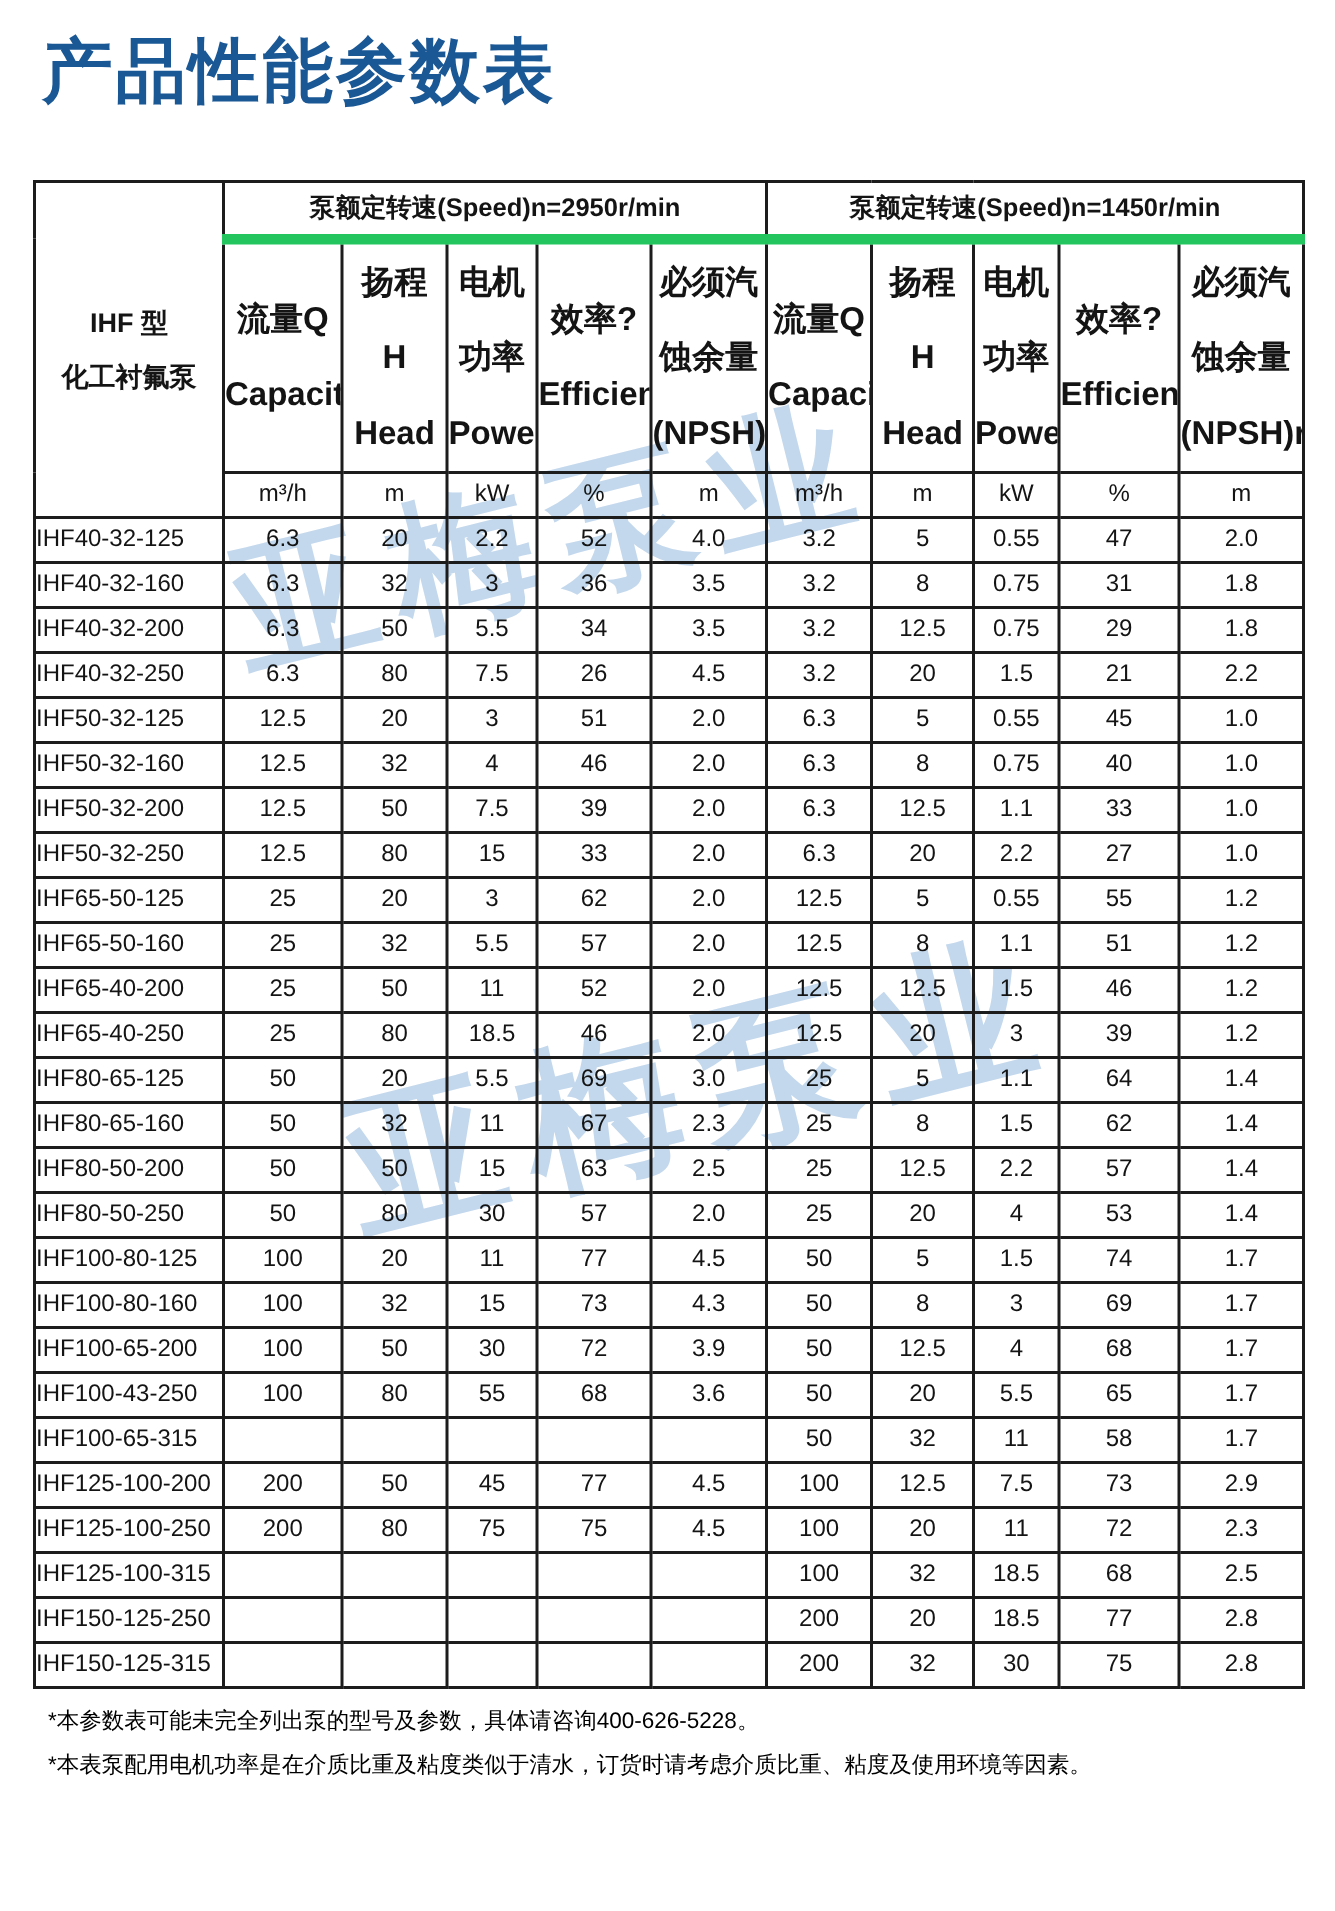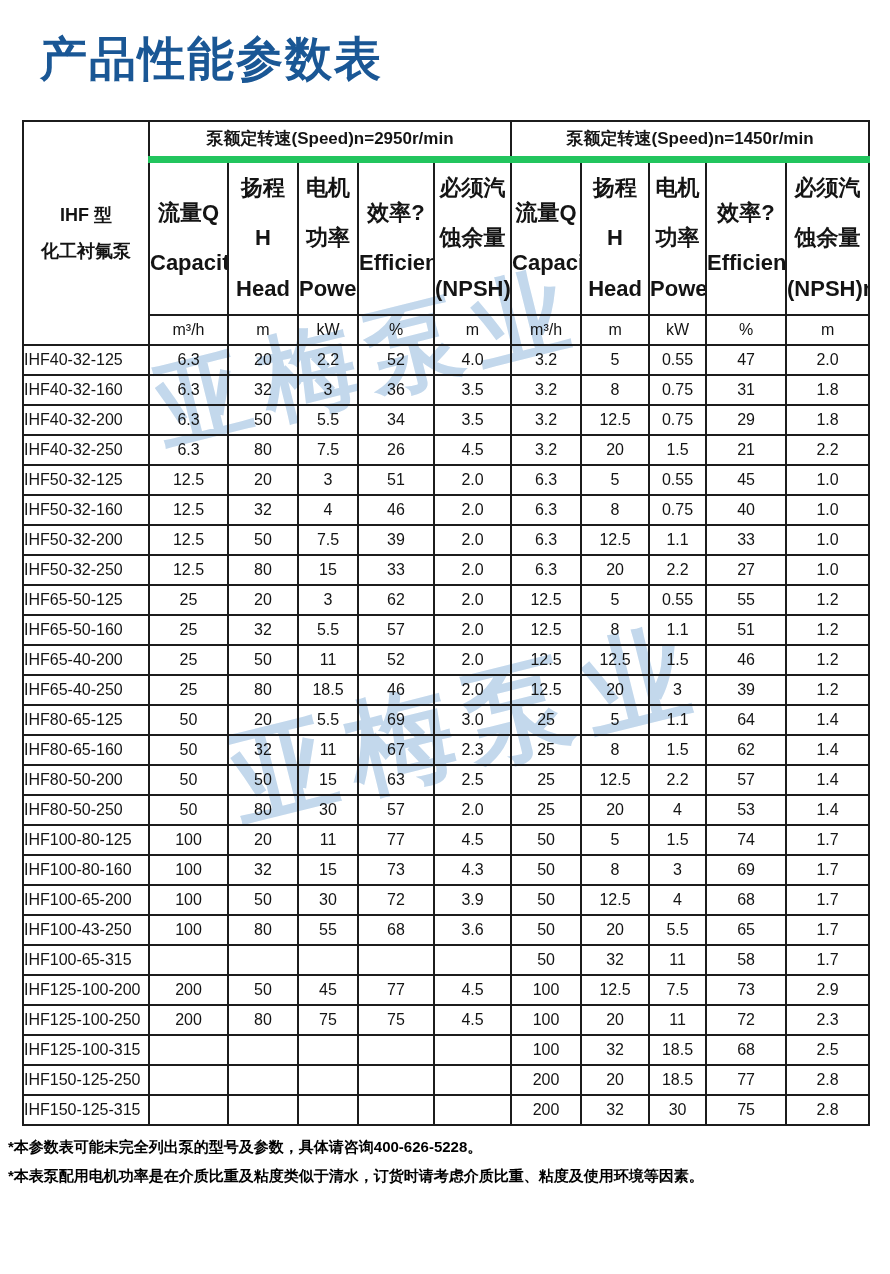--- a/index.html
+++ b/index.html
@@ -9,21 +9,21 @@
     width: 890px;
     height: 1274px;
     background: #ffffff;
     font-family: "Liberation Sans", sans-serif;
     overflow: hidden;
   }
   .title {
     position: absolute;
     left: 28px;
     top: 16px;
-    margin: 12px;
+    margin: 0;
     font-size: 47px;
     font-weight: 900;
     letter-spacing: 2px;
   }
   .wm {
     position: absolute;
     font-weight: 700;
     white-space: nowrap;
     pointer-events: none;
     z-index: 0;
@@ -75,26 +75,25 @@
   tbody td {
     height: 30px;
     font-size: 16px;
   }
   tbody td.model {
     text-align: left;
     padding-left: 0;
   }
   .notes {
     position: absolute;
-    left: 8px;
+    left: 32px;
     top: 1138px;
     font-size: 15px;
     color: #000000;
     z-index: 1;
-    font-weight: bold;
   }
   .notes p { margin: 0 0 10px 0; }
 </style>
 </head>
 <body>
 
 <div class="page">
 
   <h1 class="title" style="color: rgb(26, 87, 149);">产品性能参数表</h1>
 

